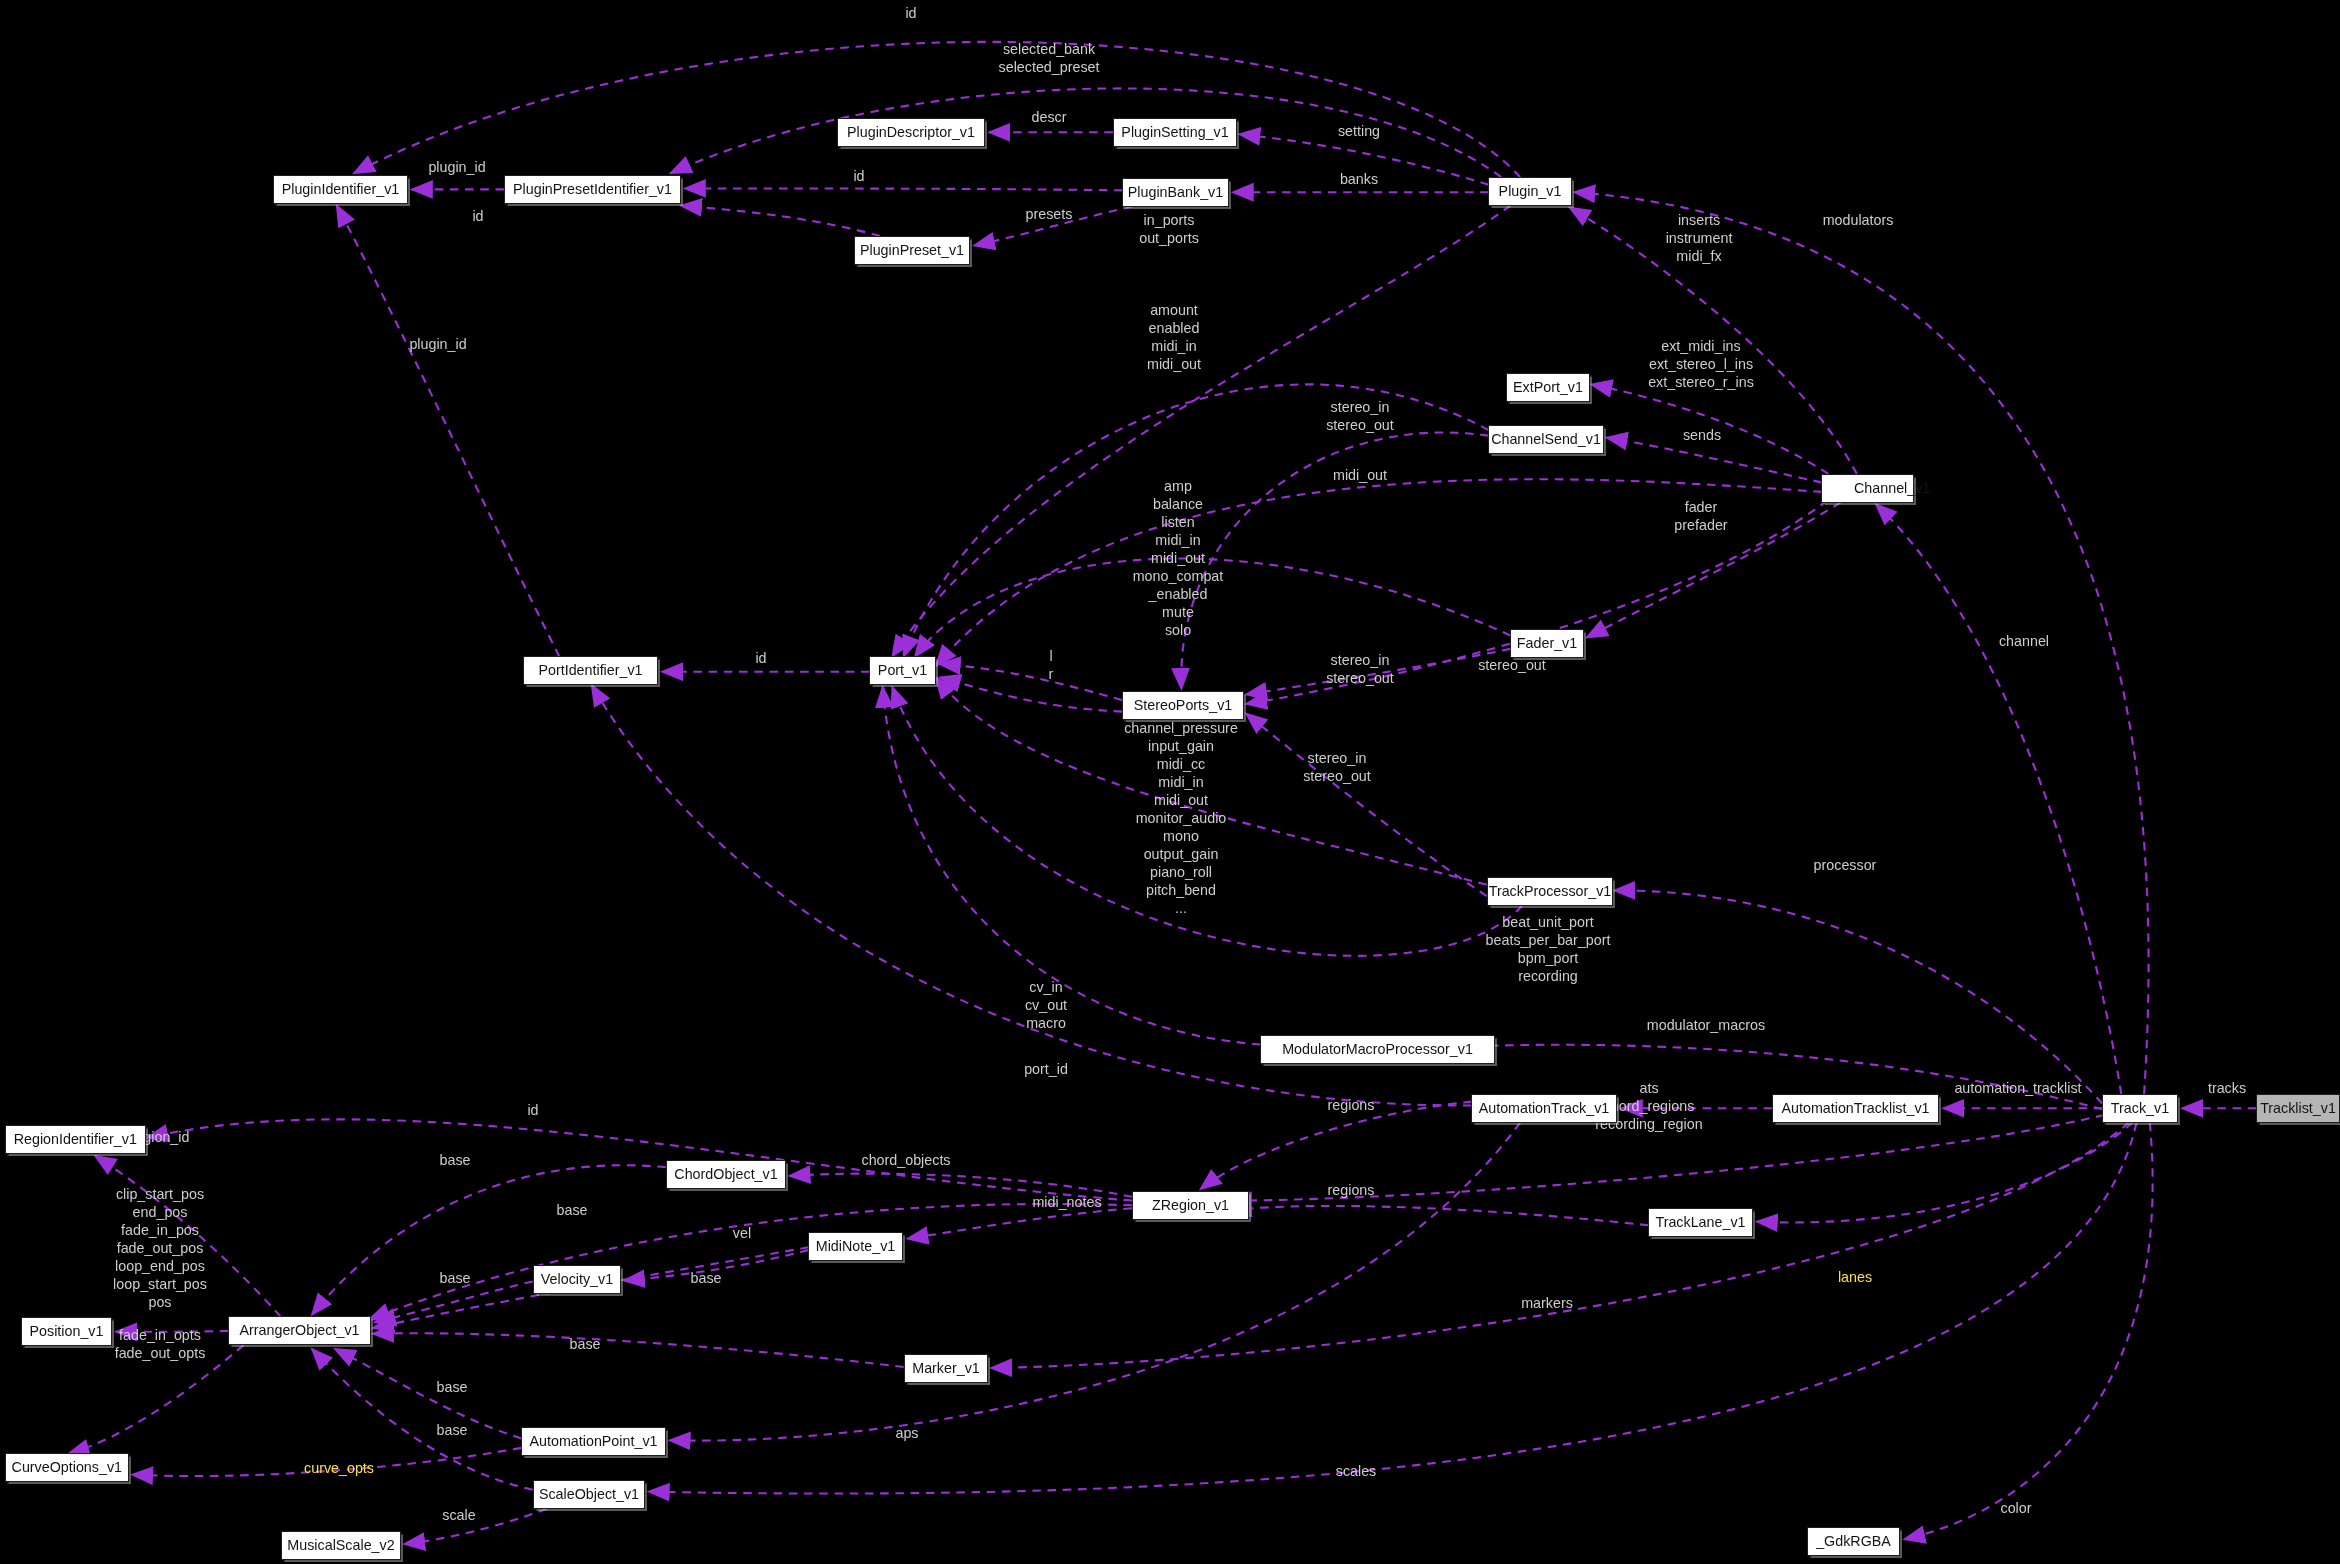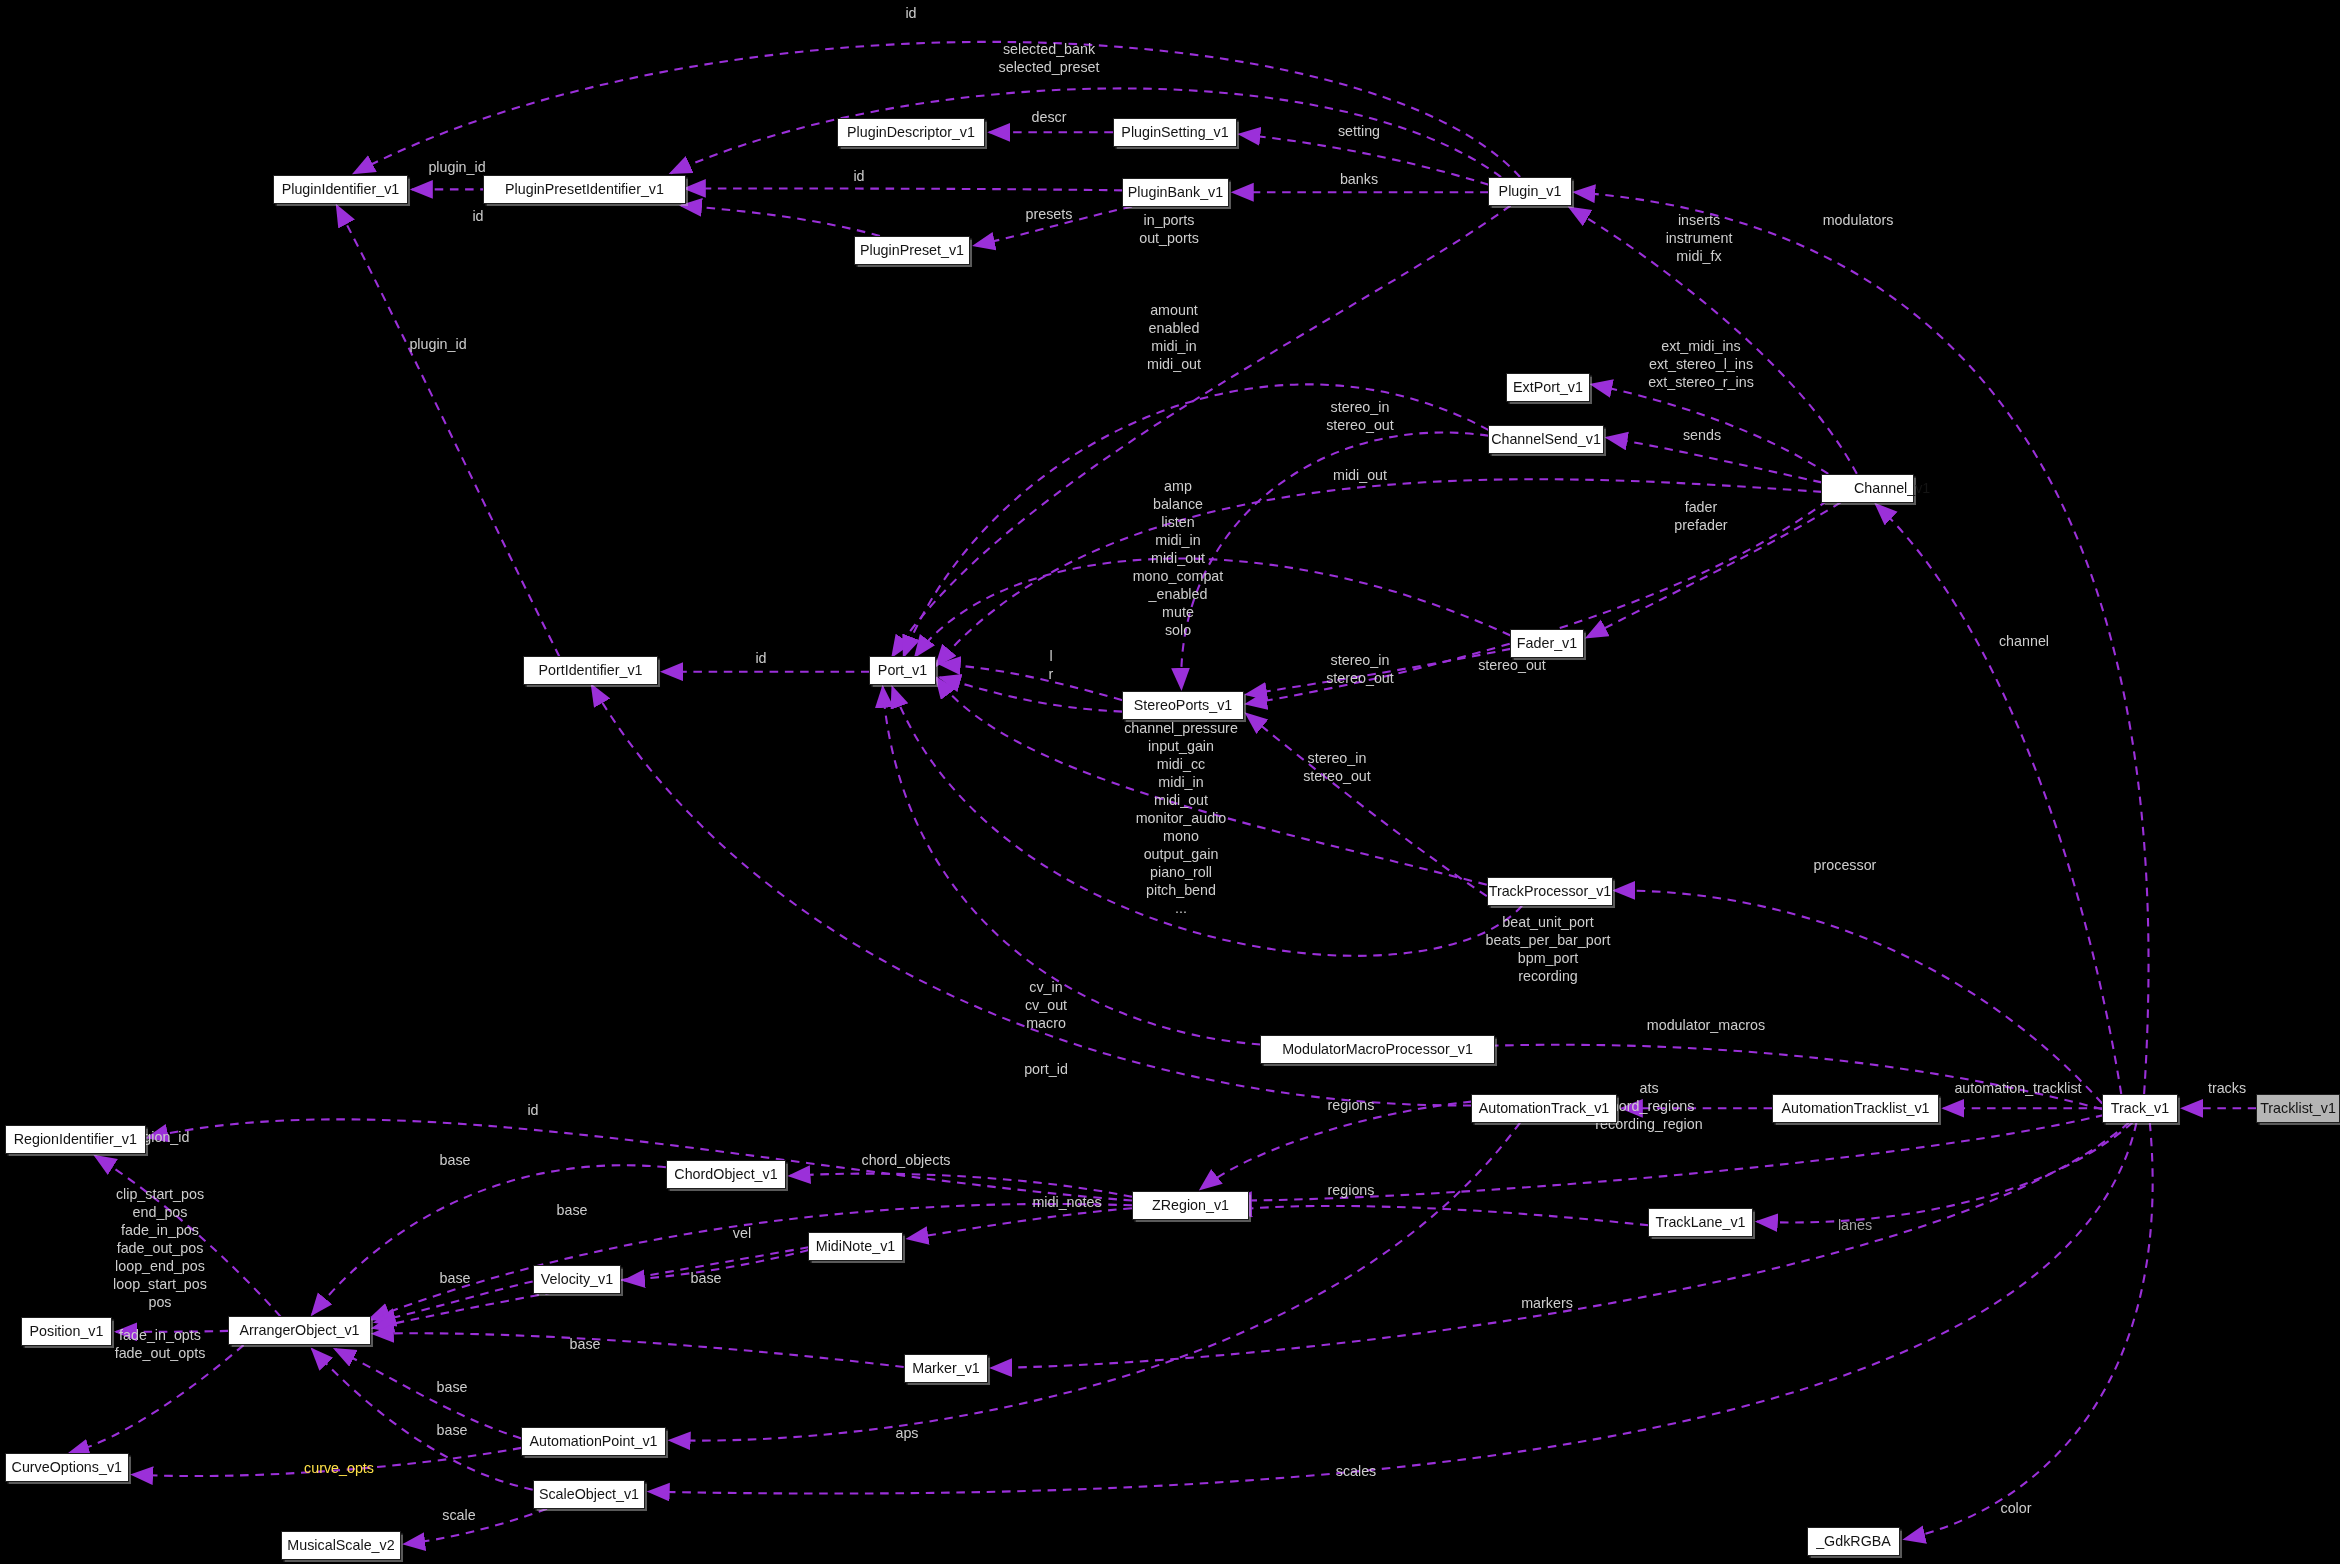--- a/index.html
+++ b/index.html
@@ -249,21 +249,21 @@
     </div>
     <div class="edge-label" style="left: 1067px; top: 1193px; color: rgb(205, 205, 205);">
       <div>midi_notes</div>
     </div>
     <div class="edge-label" style="left: 572px; top: 1201px; color: rgb(205, 205, 205);">
       <div>base</div>
     </div>
     <div class="edge-label" style="left: 742px; top: 1224px; color: rgb(205, 205, 205);">
       <div>vel</div>
     </div>
-    <div class="edge-label" style="left: 1855px; top: 1216px; color: #a3a3a3;">
+    <div class="edge-label" style="left: 1855px; top: 1268px; color: #fde047;">
       <div>lanes</div>
     </div>
     <div class="edge-label" style="left: 455px; top: 1269px; color: rgb(205, 205, 205);">
       <div>base</div>
     </div>
     <div class="edge-label" style="left: 706px; top: 1269px; color: rgb(205, 205, 205);">
       <div>base</div>
     </div>
     <div class="edge-label" style="left: 160px; top: 1185px; color: rgb(205, 205, 205);">
       <div>clip_start_pos</div>
@@ -299,21 +299,21 @@
     <div class="edge-label" style="left: 1356px; top: 1462px; color: rgb(205, 205, 205);">
       <div>scales</div>
     </div>
     <div class="edge-label" style="left: 459px; top: 1506px; color: rgb(205, 205, 205);">
       <div>scale</div>
     </div>
     <div class="edge-label" style="left: 2016px; top: 1499px; color: rgb(205, 205, 205);">
       <div>color</div>
     </div>
     <div class="node" style="left: 273px; top: 175px; width: 135px;">PluginIdentifier_v1</div>
-    <div class="node" style="left: 483px; top: 175px; width: 203px;">PluginPresetIdentifier_v1</div>
+    <div class="node" style="left: 504px; top: 175px; width: 177px;">PluginPresetIdentifier_v1</div>
     <div class="node" style="left: 837px; top: 118px; width: 148px;">PluginDescriptor_v1</div>
     <div class="node" style="left: 1113px; top: 118px; width: 124px;">PluginSetting_v1</div>
     <div class="node" style="left: 1122px; top: 178px; width: 107px;">PluginBank_v1</div>
     <div class="node" style="left: 854px; top: 236px; width: 116px;">PluginPreset_v1</div>
     <div class="node" style="left: 1488px; top: 177px; width: 84px;">Plugin_v1</div>
     <div class="node" style="left: 1506px; top: 373px; width: 84px;">ExtPort_v1</div>
     <div class="node" style="left: 1488px; top: 425px; width: 116px;">ChannelSend_v1</div>
     <div class="node" style="left: 1821px; top: 474px; width: 93px; padding-left: 32px;">Channel_v1</div>
     <div class="node" style="left: 1510px; top: 629px; width: 74px;">Fader_v1</div>
     <div class="node" style="left: 523px; top: 656px; width: 135px;">PortIdentifier_v1</div>

